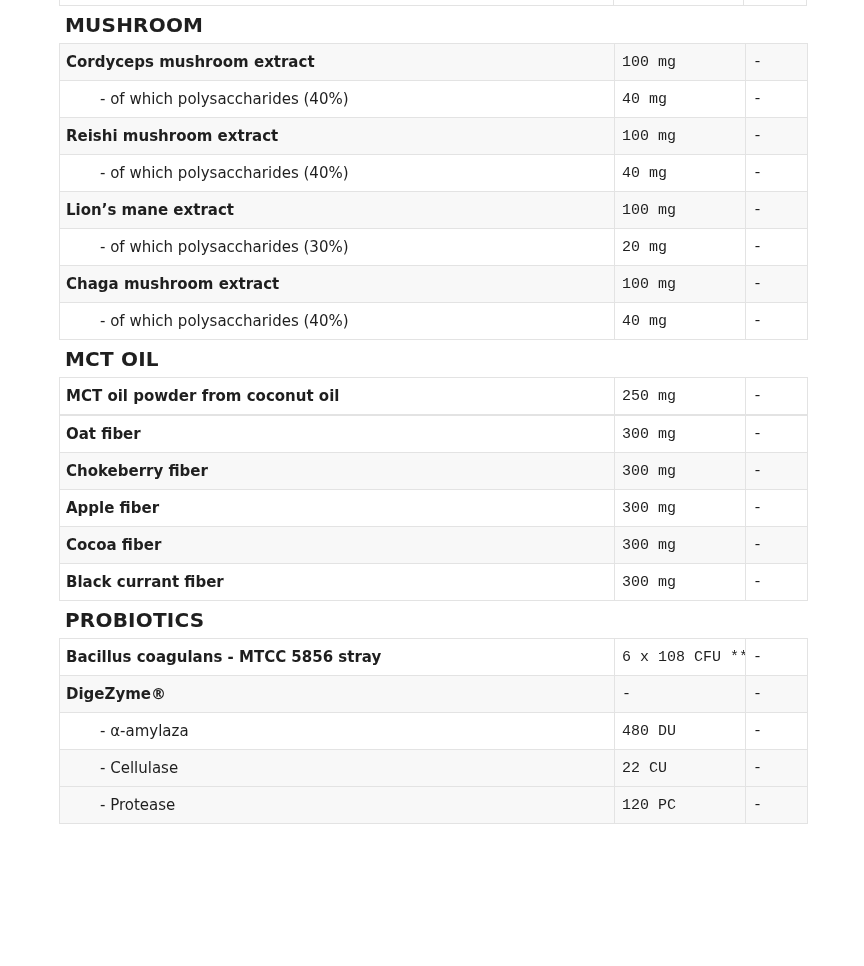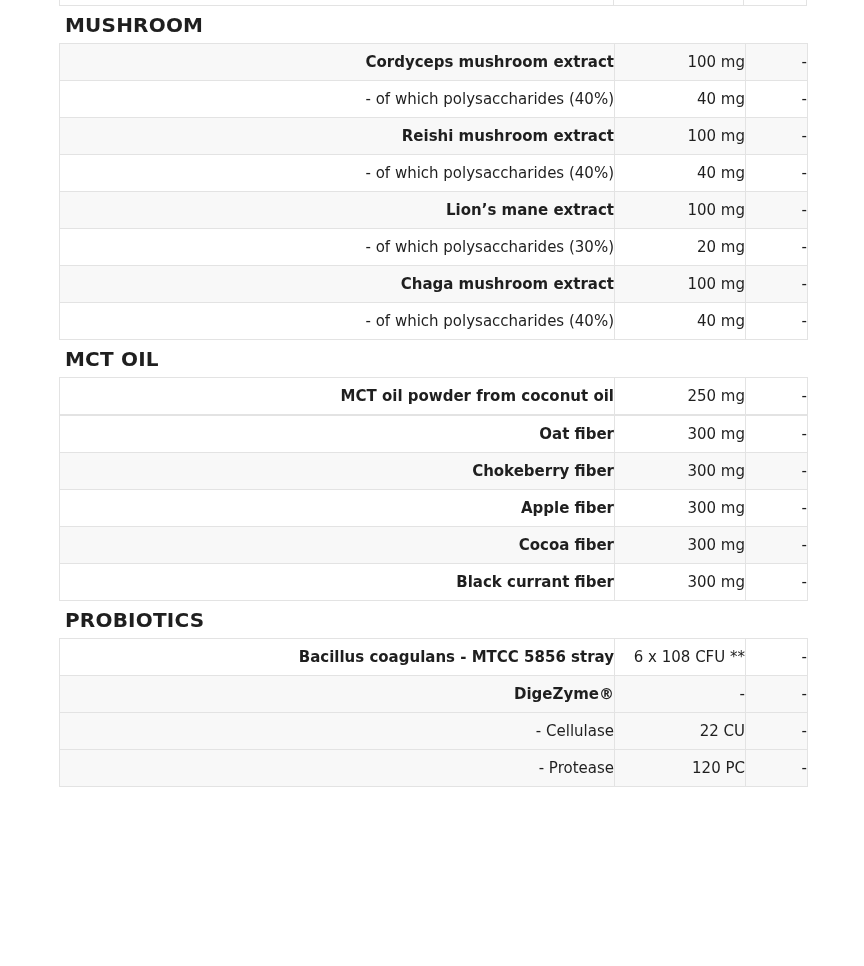--- a/index.html
+++ b/index.html
@@ -40,42 +40,42 @@
     padding-left:6px;
     font-size:20px;
     font-weight:700;
     letter-spacing:.2px;
   }
   table.ingredients{
     width:748px;
     border-collapse:collapse;
     table-layout:fixed;
     font-size:15px;
-    text-align:right;
   }
   table.ingredients td{
     height:37px;
     border:1px solid var(--border);
     vertical-align:middle;
     background:#ffffff;
     overflow:hidden;
     white-space:nowrap;
   }
   tr.shaded td{background:var(--stripe);}
   td.name{
     padding-left:6px;
     font-weight:700;
   }
   td.name.sub{
     padding-left:40px;
     font-weight:400;
   }
   td.amount,td.dv{
-    padding-left:16px;
+    padding-left:7px;
     font-weight:400;
+    font-family:Liberation Mono, monospace;
   }
   col.col-name{width:555px;}
   col.col-amount{width:131px;}
   col.col-dv{width:62px;}
 </style>
 </head>
 <body>
 
 <div class="wrap">
   <div class="partial-row">
@@ -201,20 +201,25 @@
             <tr>
               <td class="name">Bacillus coagulans - MTCC 5856 stray</td>
               <td class="amount">6 x 108 CFU **</td>
               <td class="dv">-</td>
             </tr>
             <tr class="shaded">
               <td class="name">DigeZyme®</td>
               <td class="amount">-</td>
               <td class="dv">-</td>
             </tr>
+            <tr>
+              <td class="name sub">- α-amylaza</td>
+              <td class="amount">480 DU</td>
+              <td class="dv">-</td>
+            </tr>
             <tr class="shaded">
               <td class="name sub">- Cellulase</td>
               <td class="amount">22 CU</td>
               <td class="dv">-</td>
             </tr>
             <tr class="shaded">
               <td class="name sub">- Protease</td>
               <td class="amount">120 PC</td>
               <td class="dv">-</td>
             </tr>

